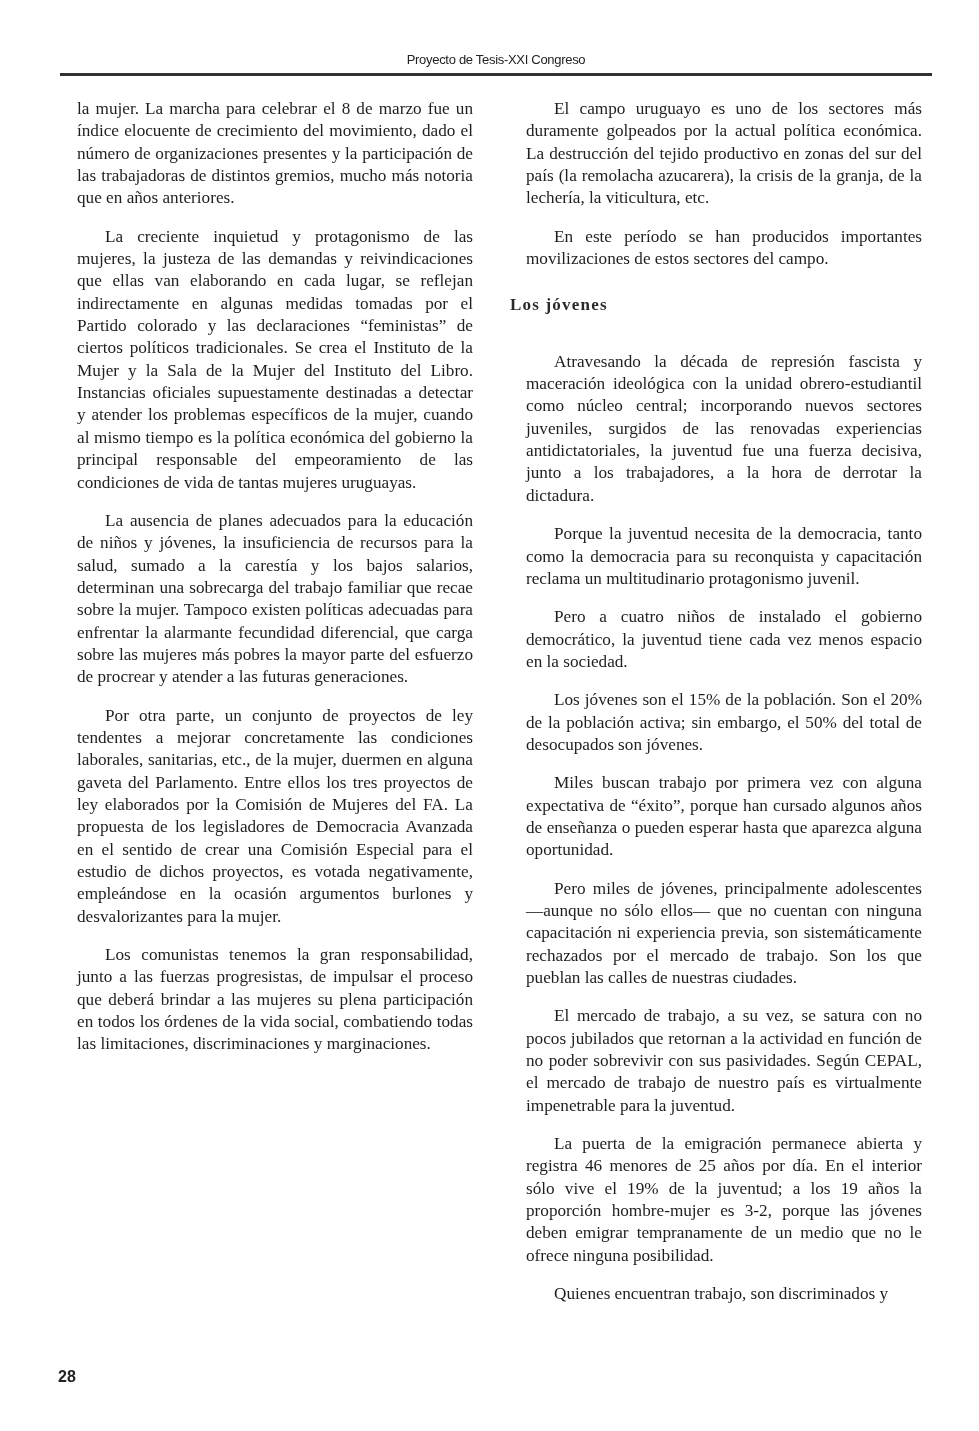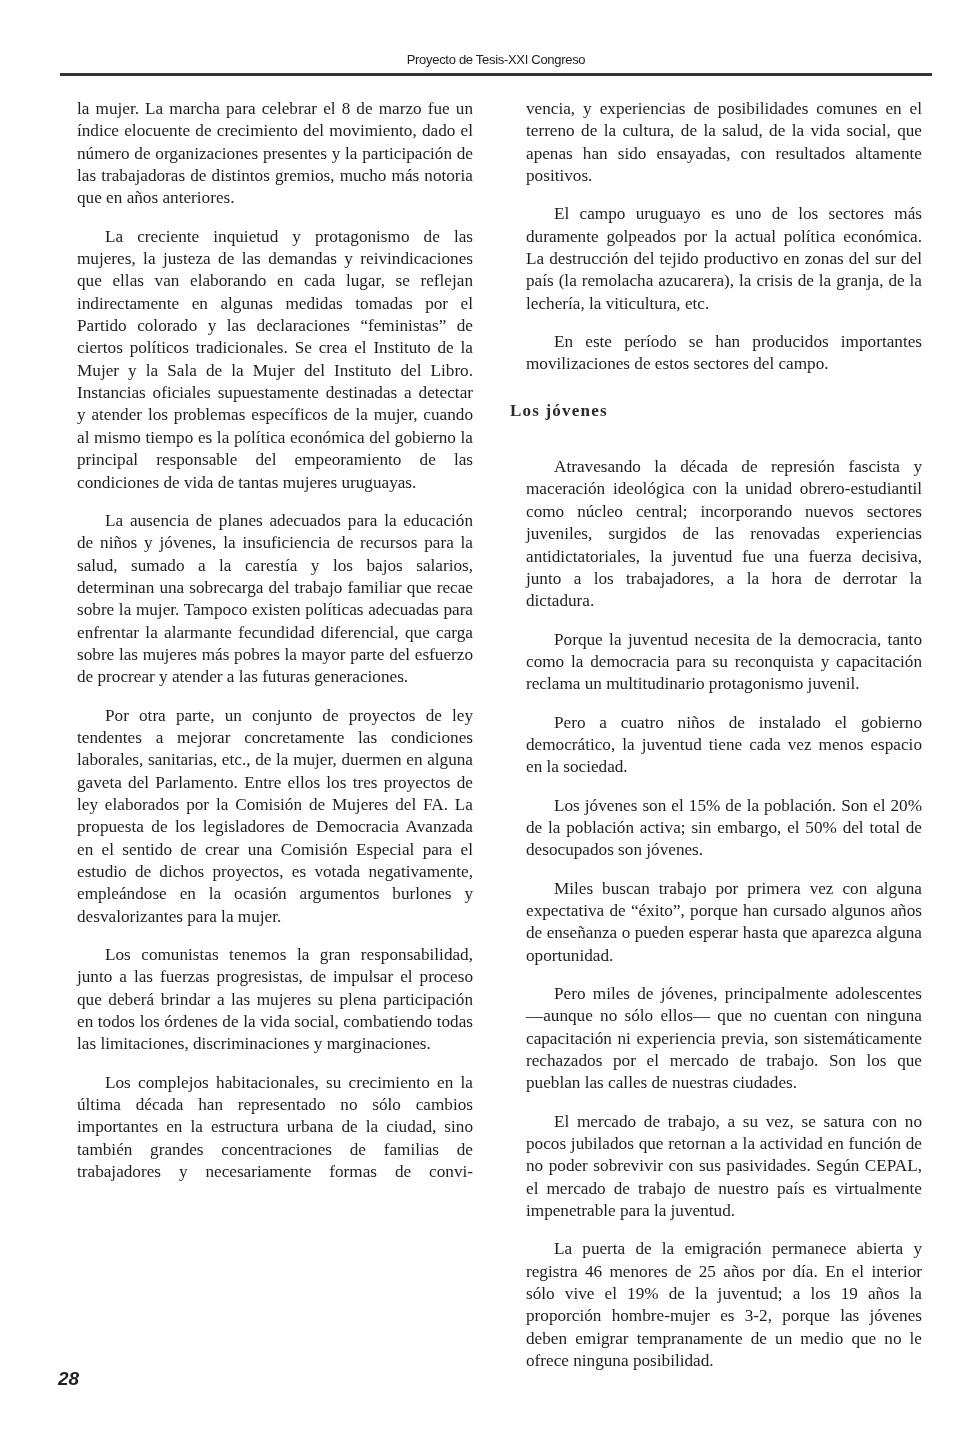--- a/index.html
+++ b/index.html
@@ -23,48 +23,47 @@
     .col-right { left: 510px; }
     .col p { margin: 16px; text-indent: 28px; }
     .col p.noindent { text-indent: 0; }
     .col p.last-line-justify { text-align-last: justify; }
     .section-heading {
       font-family: "Liberation Serif", serif; font-weight: bold; font-size: 17px;
       letter-spacing: 1.2px; margin: 24px 0 34px 0; text-indent: 0; color: #2a2a2a;
     }
     .page-number {
       position: absolute; left: 58px; top: 1368px;
-      font-family: "Liberation Sans", sans-serif; font-weight: bold; font-size: 19px; color: #222; font-style: italic;
+      font-family: "Liberation Sans", sans-serif; font-weight: bold; font-size: 16px; color: #222;
     }
   </style>
 </head>
 <body>
 
 <div class="header">
   <span class="header-text">Proyecto de Tesis-XXI Congreso</span>
 </div>
 <div class="header-rule"></div>
 
 <div class="col col-left">
   <p class="noindent">la mujer. La marcha para celebrar el 8 de marzo fue un índice elocuente de crecimiento del movimiento, dado el número de organizaciones presentes y la participación de las trabajadoras de distintos gremios, mucho más notoria que en años anteriores.</p>
   <p>La creciente inquietud y protagonismo de las mujeres, la justeza de las demandas y reivindicaciones que ellas van elaborando en cada lugar, se reflejan indirectamente en algunas medidas tomadas por el Partido colorado y las declaraciones “feministas” de ciertos políticos tradicionales. Se crea el Instituto de la Mujer y la Sala de la Mujer del Instituto del Libro. Instancias oficiales supuestamente destinadas a detectar y atender los problemas específicos de la mujer, cuando al mismo tiempo es la política económica del gobierno la principal responsable del empeoramiento de las condiciones de vida de tantas mujeres uruguayas.</p>
   <p>La ausencia de planes adecuados para la educación de niños y jóvenes, la insuficiencia de recursos para la salud, sumado a la carestía y los bajos salarios, determinan una sobrecarga del trabajo familiar que recae sobre la mujer. Tampoco existen políticas adecuadas para enfrentar la alarmante fecundidad diferencial, que carga sobre las mujeres más pobres la mayor parte del esfuerzo de procrear y atender a las futuras generaciones.</p>
   <p>Por otra parte, un conjunto de proyectos de ley tendentes a mejorar concretamente las condiciones laborales, sanitarias, etc., de la mujer, duermen en alguna gaveta del Parlamento. Entre ellos los tres proyectos de ley elaborados por la Comisión de Mujeres del FA. La propuesta de los legisladores de Democracia Avanzada en el sentido de crear una Comisión Especial para el estudio de dichos proyectos, es votada negativamente, empleándose en la ocasión argumentos burlones y desvalorizantes para la mujer.</p>
   <p>Los comunistas tenemos la gran responsabilidad, junto a las fuerzas progresistas, de impulsar el proceso que deberá brindar a las mujeres su plena participación en todos los órdenes de la vida social, combatiendo todas las limitaciones, discriminaciones y marginaciones.</p>
-  <p class="last-line-justify">Los complejos habitacionales, su crecimiento en la última década han representado no sólo cambios importantes en la estructura urbana de la ciudad, sino también grandes concentraciones de familias de trabajadores y necesariamente formas de convi-</p>
 </div>
 
 <div class="col col-right">
-  <p class="noindent">vencia, y experiencias de posibilidades comunes en el terreno de la cultura, de la salud, de la vida social, que apenas han sido ensayadas, con resultados altamente positivos.</p>
   <p>El campo uruguayo es uno de los sectores más duramente golpeados por la actual política económica. La destrucción del tejido productivo en zonas del sur del país (la remolacha azucarera), la crisis de la granja, de la lechería, la viticultura, etc.</p>
   <p>En este período se han producidos importantes movilizaciones de estos sectores del campo.</p>
   <div class="section-heading">Los jóvenes</div>
   <p>Atravesando la década de represión fascista y maceración ideológica con la unidad obrero-estudiantil como núcleo central; incorporando nuevos sectores juveniles, surgidos de las renovadas experiencias antidictatoriales, la juventud fue una fuerza decisiva, junto a los trabajadores, a la hora de derrotar la dictadura.</p>
   <p>Porque la juventud necesita de la democracia, tanto como la democracia para su reconquista y capacitación reclama un multitudinario protagonismo juvenil.</p>
   <p>Pero a cuatro niños de instalado el gobierno democrático, la juventud tiene cada vez menos espacio en la sociedad.</p>
   <p>Los jóvenes son el 15% de la población. Son el 20% de la población activa; sin embargo, el 50% del total de desocupados son jóvenes.</p>
   <p>Miles buscan trabajo por primera vez con alguna expectativa de “éxito”, porque han cursado algunos años de enseñanza o pueden esperar hasta que aparezca alguna oportunidad.</p>
   <p>Pero miles de jóvenes, principalmente adolescentes —aunque no sólo ellos— que no cuentan con ninguna capacitación ni experiencia previa, son sistemáticamente rechazados por el mercado de trabajo. Son los que pueblan las calles de nuestras ciudades.</p>
   <p>El mercado de trabajo, a su vez, se satura con no pocos jubilados que retornan a la actividad en función de no poder sobrevivir con sus pasividades. Según CEPAL, el mercado de trabajo de nuestro país es virtualmente impenetrable para la juventud.</p>
   <p>La puerta de la emigración permanece abierta y registra 46 menores de 25 años por día. En el interior sólo vive el 19% de la juventud; a los 19 años la proporción hombre-mujer es 3-2, porque las jóvenes deben emigrar tempranamente de un medio que no le ofrece ninguna posibilidad.</p>
+  <p>Quienes encuentran trabajo, son discriminados y</p>
 </div>
 
 <div class="page-number">28</div>
 
 </body></html>

